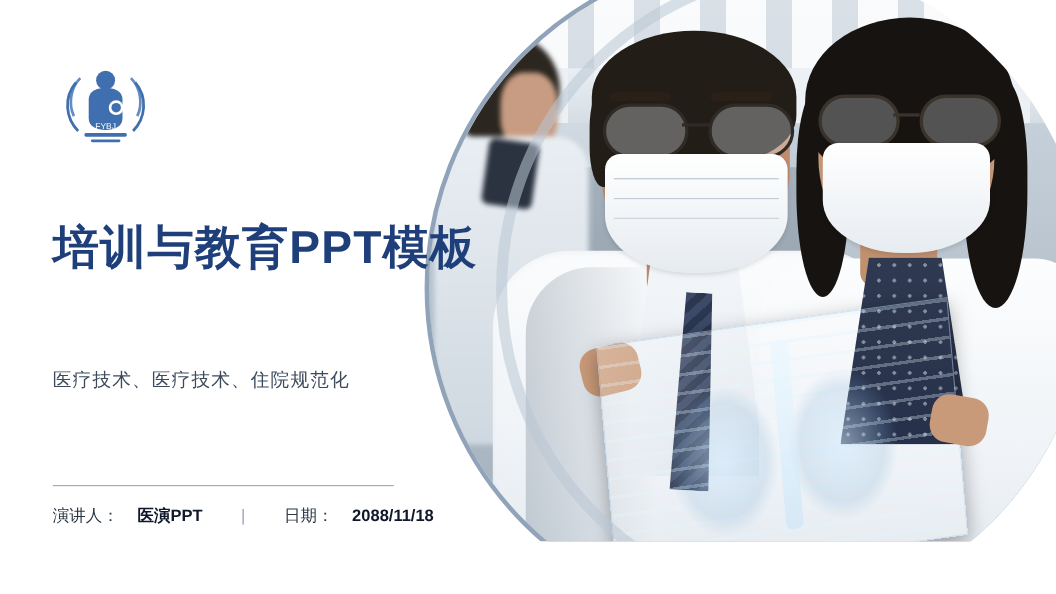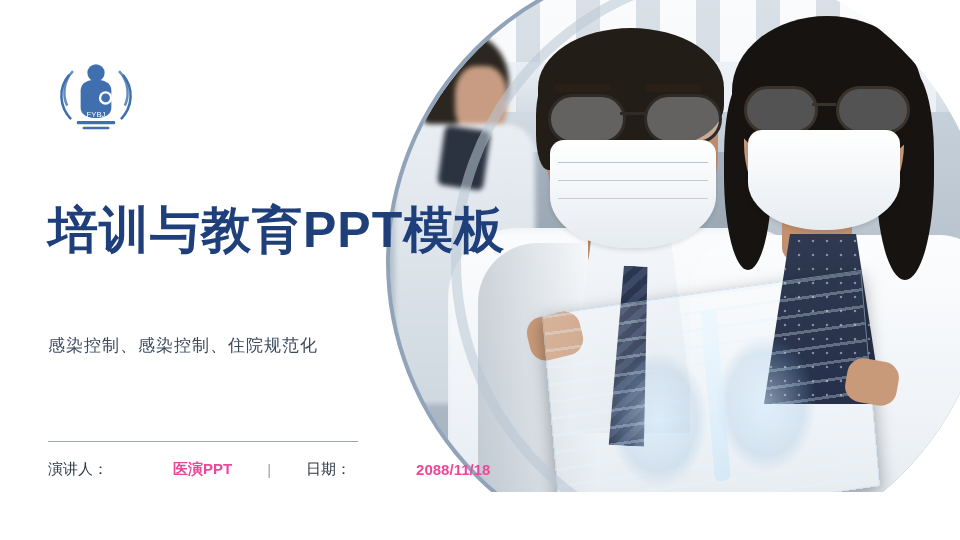--- a/index.html
+++ b/index.html
@@ -403,21 +403,21 @@
     top: 196px;
   }
   .title-line1 {
     font-size: 47px;
     font-weight: bold;
     color: #5b82b9;
     letter-spacing: 1px;
     line-height: 1.15;
   }
   .title-line2 {
-    font-size: 50px;
+    font-size: 42px;
     font-weight: bold;
     color: #1f3f7a;
     letter-spacing: 1px;
     line-height: 1.2;
     margin-top: 4px;
   }
   .subtitle {
     position: absolute;
     left: 48px;
     top: 334px;
@@ -437,21 +437,21 @@
     position: absolute;
     left: 48px;
     top: 460px;
     display: flex;
     align-items: center;
     font-size: 15px;
     color: #2b3644;
     gap: 17px;
   }
   .meta .label { color: #2b3644; }
-  .meta .value { font-weight: bold; color: #ec4899; margin-left: 48px; }
+  .meta .value { font-weight: bold; color: #0f172a; }
   .meta .sep {
     display: inline-block;
     margin: 0 18px;
     color: #9aa6b4;
   }
   .footer {
     position: absolute;
     left: 48px;
     top: 505px;
     font-size: 13.5px;
@@ -549,21 +549,21 @@
         <rect x="36" y="82" width="28" height="2.6" rx="1.3"></rect>
       </g>
       <text x="50" y="72" font-family="'Liberation Sans', sans-serif" font-size="8" fill="#ffffff" text-anchor="middle">FYBJ</text>
     </svg>
   </div>
 
   <div class="title-block">
     <div class="title-line2">培训与教育PPT模板</div>
   </div>
 
-  <div class="subtitle">感染控制、感染控制、住院规范化</div>
+  <div class="subtitle">医疗技术、医疗技术、住院规范化</div>
 
   <div class="divider"></div>
 
   <div class="meta">
     <span class="label">演讲人：</span>
     <span class="value">医演PPT</span>
     <span class="sep">|</span>
     <span class="label">日期：</span>
     <span class="value">2088/11/18</span>
   </div>

